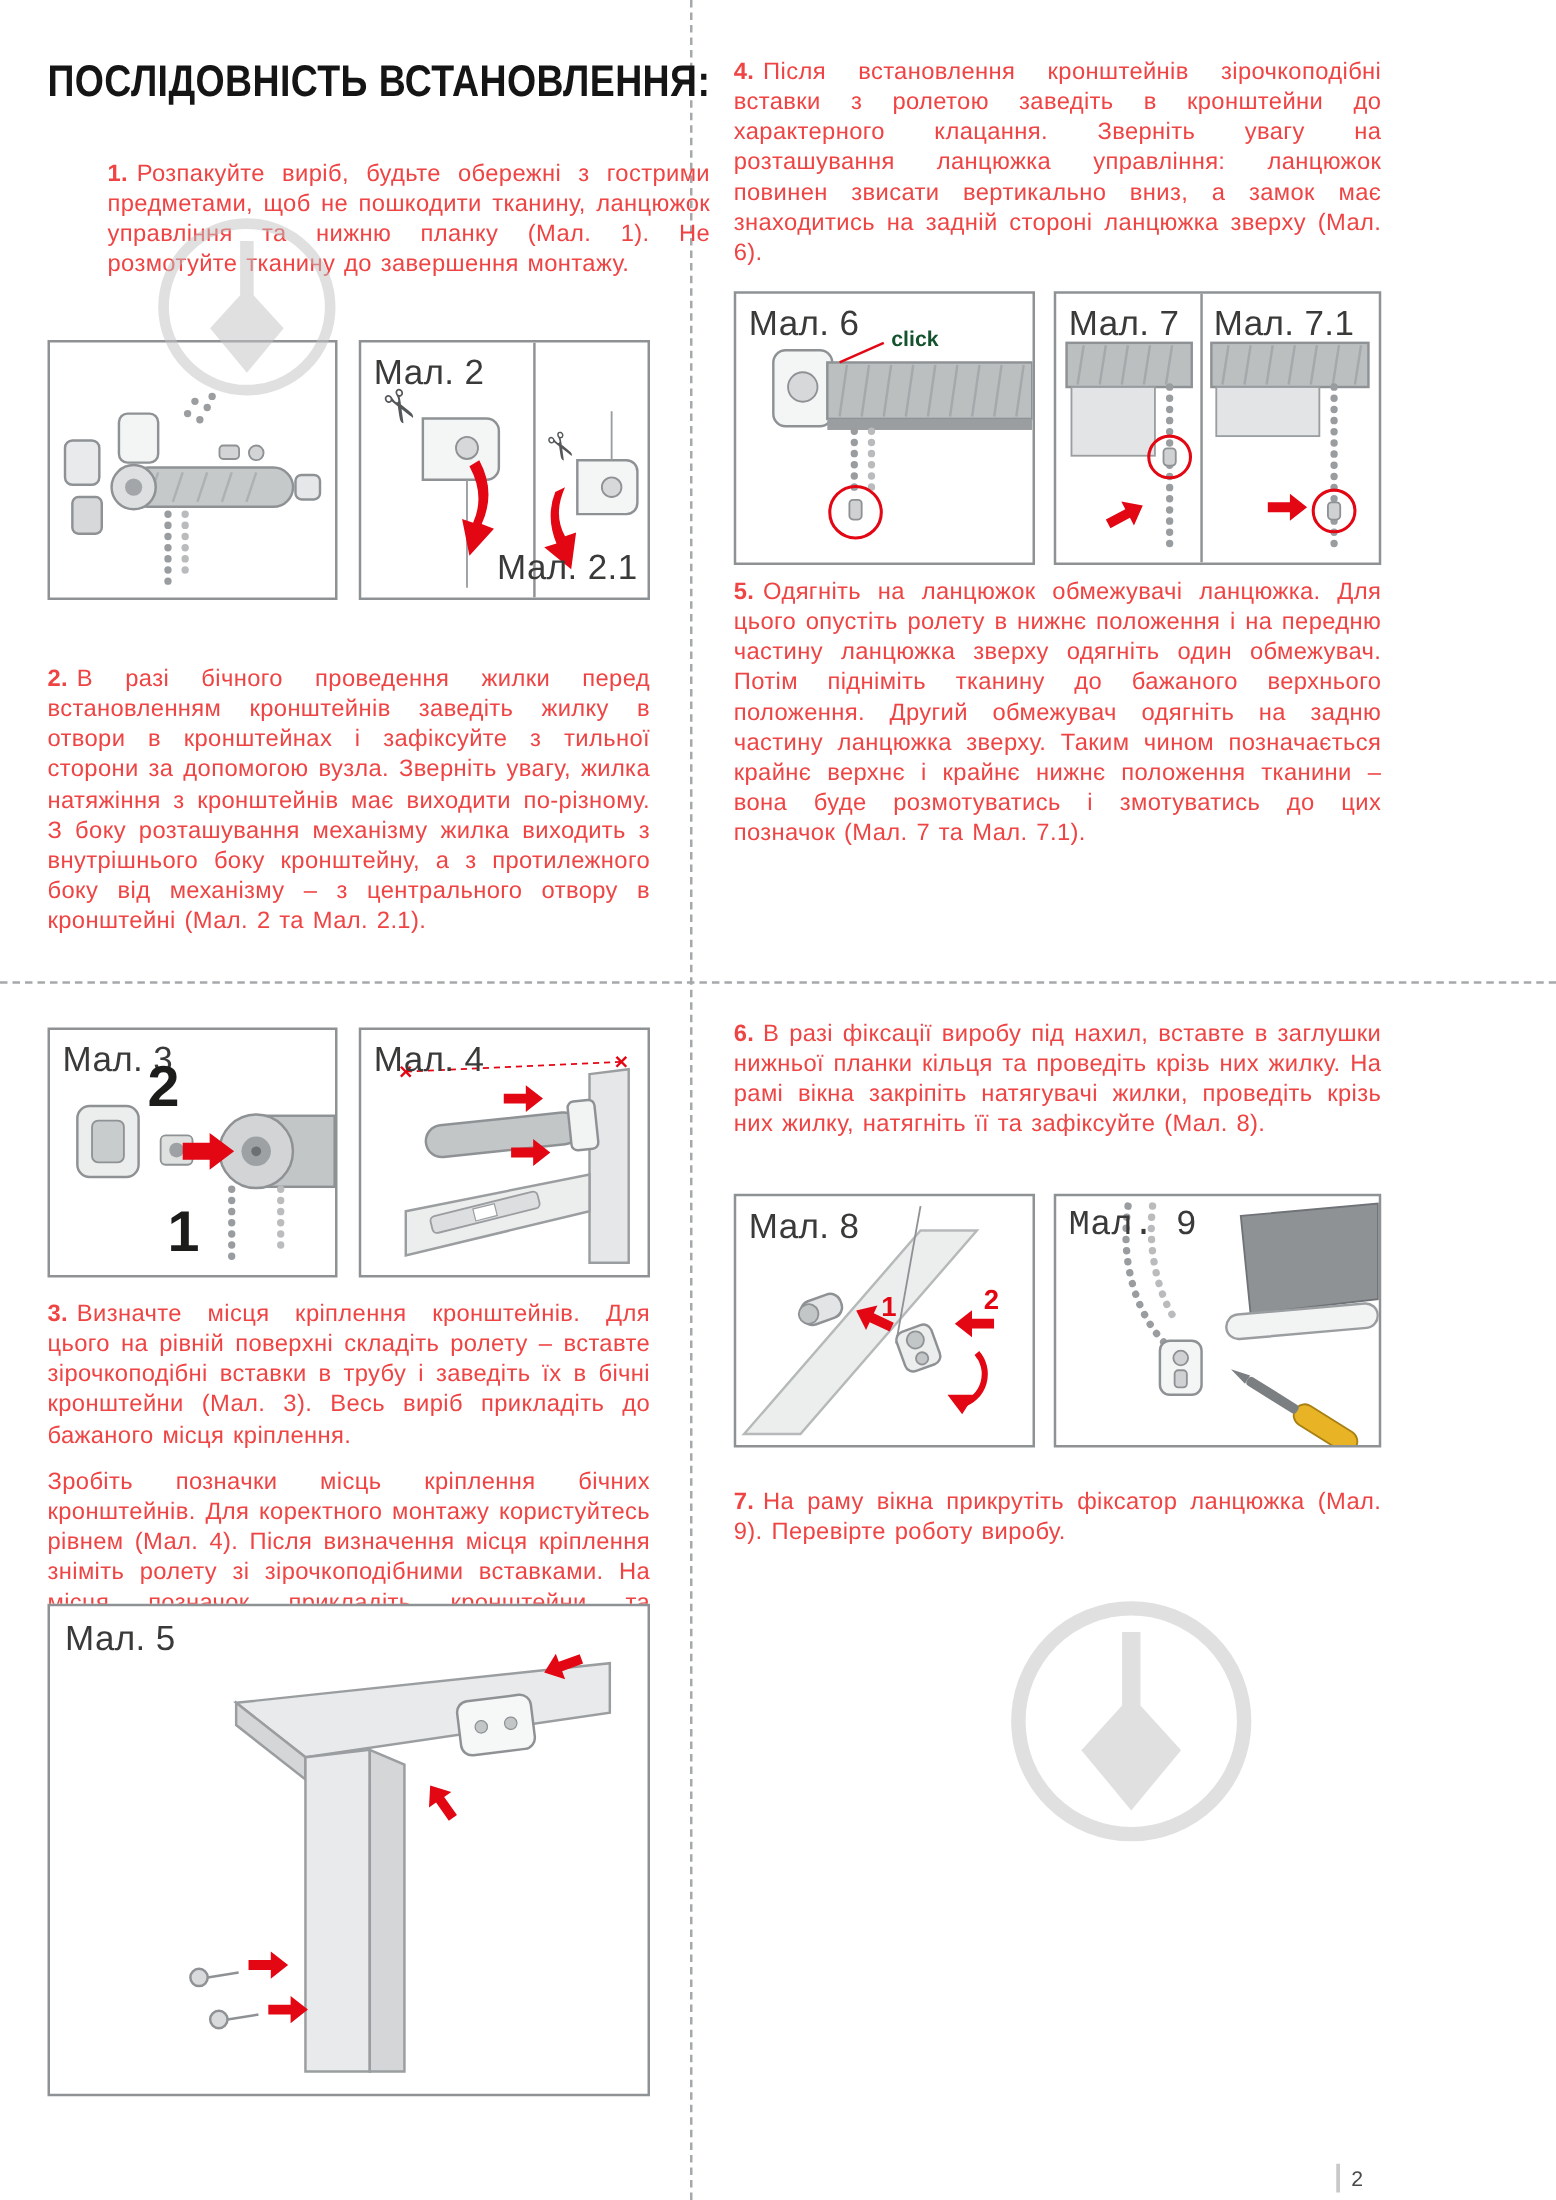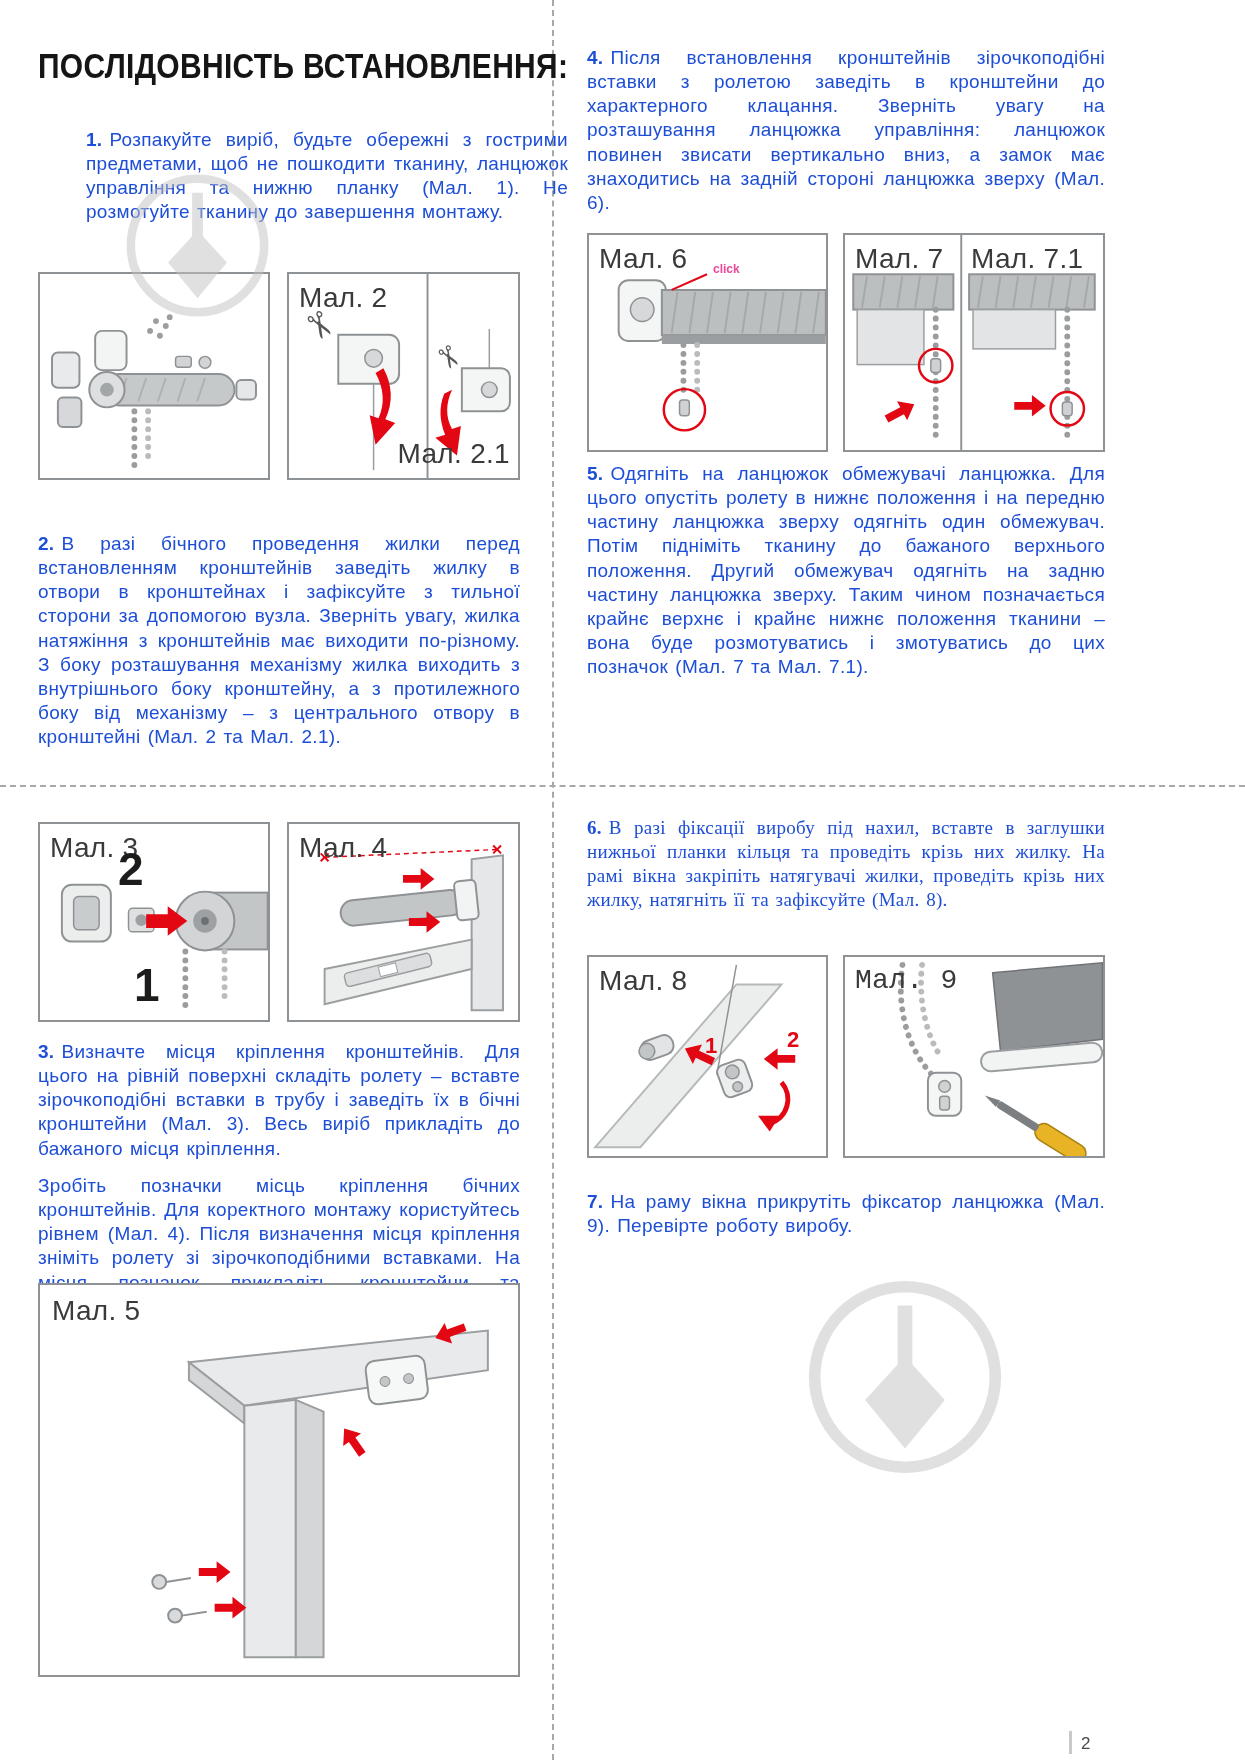--- a/index.html
+++ b/index.html
@@ -6,30 +6,30 @@
   html,body { background:#ffffff; }
   .page {
     position:relative; width:1245px; height:1760px; background:#ffffff;
     font-family:"Liberation Sans","DejaVu Sans",sans-serif; color:#3d3d3c; overflow:hidden;
   }
   .abs { position:absolute; }
   .title {
     font-size:30px; font-weight:bold; color:#151515; letter-spacing:0.3px;
     transform:scaleY(1.18); transform-origin:left top; white-space:nowrap;
   }
-  .para { font-size:19px; line-height:1.27; text-align:justify; letter-spacing:0.3px; word-spacing:1.5px; color:#1d4ed8; }
+  .para { font-size:19px; line-height:1.27; text-align:justify; letter-spacing:0.3px; word-spacing:1.5px; color:#ef4444; }
   .para .pnum { font-weight:bold; margin-right:7px; }
   .figbox { position:absolute; border:2px solid #8f9295; background:#ffffff; }
   .figbox svg { position:absolute; left:0; top:0; width:100%; height:100%; }
   .figlabel { position:absolute; font-size:28px; color:#3a3a39; letter-spacing:0.3px; }
   .vdash { position:absolute; border-left:2px dashed #a6a9ab; }
   .hdash { position:absolute; border-top:2px dashed #a6a9ab; }
   .bignum { position:absolute; font-weight:bold; color:#1c1c1b; font-size:46px; line-height:1; }
   .rednum { position:absolute; font-weight:bold; color:#e30613; font-size:22px; line-height:1; }
-  .clicktxt { position:absolute; font-weight:bold; color:#ec4899; font-size:12px; line-height:1; }
+  .clicktxt { position:absolute; font-weight:bold; color:#14532d; font-size:17px; line-height:1; }
   .wm { position:absolute; opacity:0.5; }
   .pageno { position:absolute; font-size:17px; color:#4a4a4a; }
   .pagebar { position:absolute; width:3px; background:#c9c9c9; }
 </style>
 </head>
 <body>
 
 <div class="page">
 
   <div class="vdash" style="left:552px; top:0; height:1760px;"></div>
@@ -235,21 +235,21 @@
       <polygon points="172,170 190,170 190,163 204,174 190,185 190,178 172,178" fill="#e30613"></polygon>
     </svg>
     <div class="figlabel" style="left:10px; top:8px;">Мал. 7</div>
     <div class="figlabel" style="left:126px; top:8px;">Мал. 7.1</div>
   </div>
 
   <div class="abs para" style="left:587px; top:462px; width:518px;">
     <span class="pnum">5.</span><span>Одягніть на ланцюжок обмежувачі ланцюжка. Для цього опустіть ролету в нижнє положення і на передню частину ланцюжка зверху одягніть один обмежувач. Потім підніміть тканину до бажаного верхнього положення. Другий обмежувач одягніть на задню частину ланцюжка зверху. Таким чином позначається крайнє верхнє і крайнє нижнє положення тканини – вона буде розмотуватись і змотуватись до цих позначок (Мал. 7 та Мал. 7.1).</span>
   </div>
 
-  <div class="abs para" style="left:587px; top:816px; width:518px;font-family:Liberation Serif, serif;">
+  <div class="abs para" style="left:587px; top:816px; width:518px;">
     <span class="pnum">6.</span><span>В разі фіксації виробу під нахил, вставте в заглушки нижньої планки кільця та проведіть крізь них жилку. На рамі вікна закріпіть натягувачі жилки, проведіть крізь них жилку, натягніть її та зафіксуйте (Мал. 8).</span>
   </div>
 
   <div class="figbox" style="left:587px; top:955px; width:241px; height:203px;">
     <svg viewBox="0 0 241 203">
       <polygon points="6,194 150,28 196,28 52,194" fill="#eceded" stroke="#b6b9ba" stroke-width="2"></polygon>
       <line x1="150" y1="8" x2="130" y2="120" stroke="#8f9295" stroke-width="1.5"></line>
       <g transform="rotate(-20 70 92)">
         <rect x="52" y="82" width="34" height="20" rx="9" fill="#e3e4e5" stroke="#8f9295" stroke-width="2"></rect>
         <circle cx="58" cy="92" r="8" fill="#c3c6c7" stroke="#8f9295" stroke-width="1.5"></circle>

